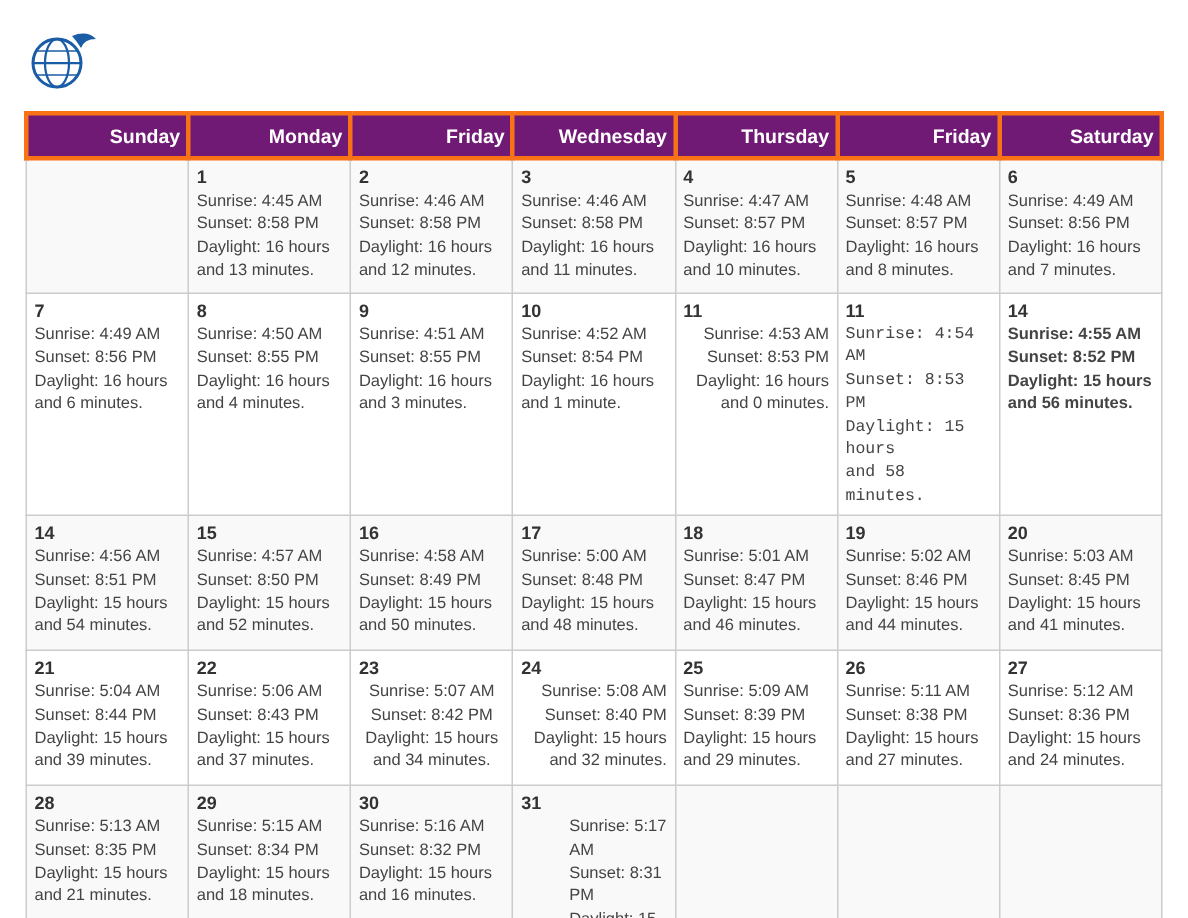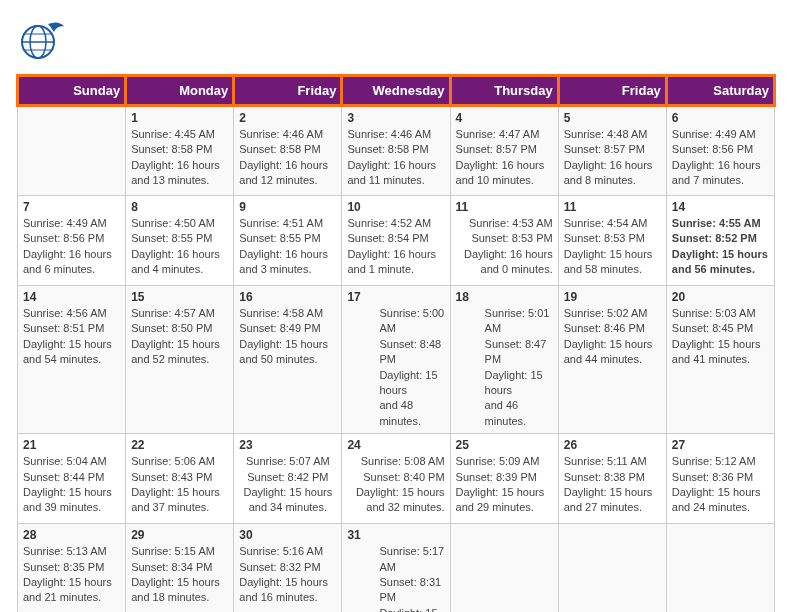--- a/index.html
+++ b/index.html
@@ -194,21 +194,21 @@
         </td>
         <td>
           <span class="day-number">11</span>
           <div class="cell-content" style="white-space: pre-line; text-align: right;">Sunrise: 4:53 AM
 Sunset: 8:53 PM
 Daylight: 16 hours
 and 0 minutes.</div>
         </td>
         <td>
           <span class="day-number">11</span>
-          <div class="cell-content" style="white-space: pre-line;">Sunrise: 4:54 AM
+          <div class="cell-content" style="white-space: pre-line; font-family: Liberation Mono, monospace;">Sunrise: 4:54 AM
 Sunset: 8:53 PM
 Daylight: 15 hours
 and 58 minutes.</div>
         </td>
         <td>
           <span class="day-number">14</span>
           <div class="cell-content" style="white-space: pre-line; font-weight: bold;">Sunrise: 4:55 AM
 Sunset: 8:52 PM
 Daylight: 15 hours
 and 56 minutes.</div>
@@ -231,28 +231,28 @@
         </td>
         <td>
           <span class="day-number">16</span>
           <div class="cell-content" style="white-space: pre-line;">Sunrise: 4:58 AM
 Sunset: 8:49 PM
 Daylight: 15 hours
 and 50 minutes.</div>
         </td>
         <td>
           <span class="day-number">17</span>
-          <div class="cell-content" style="white-space: pre-line; margin-left: 32px;">Sunrise: 5:00 AM
+          <div class="cell-content" style="white-space: pre-line;">Sunrise: 5:00 AM
 Sunset: 8:48 PM
 Daylight: 15 hours
 and 48 minutes.</div>
         </td>
         <td>
           <span class="day-number">18</span>
-          <div class="cell-content" style="white-space: pre-line; margin-left: 29px;">Sunrise: 5:01 AM
+          <div class="cell-content" style="white-space: pre-line;">Sunrise: 5:01 AM
 Sunset: 8:47 PM
 Daylight: 15 hours
 and 46 minutes.</div>
         </td>
         <td>
           <span class="day-number">19</span>
           <div class="cell-content" style="white-space: pre-line;">Sunrise: 5:02 AM
 Sunset: 8:46 PM
 Daylight: 15 hours
 and 44 minutes.</div>

